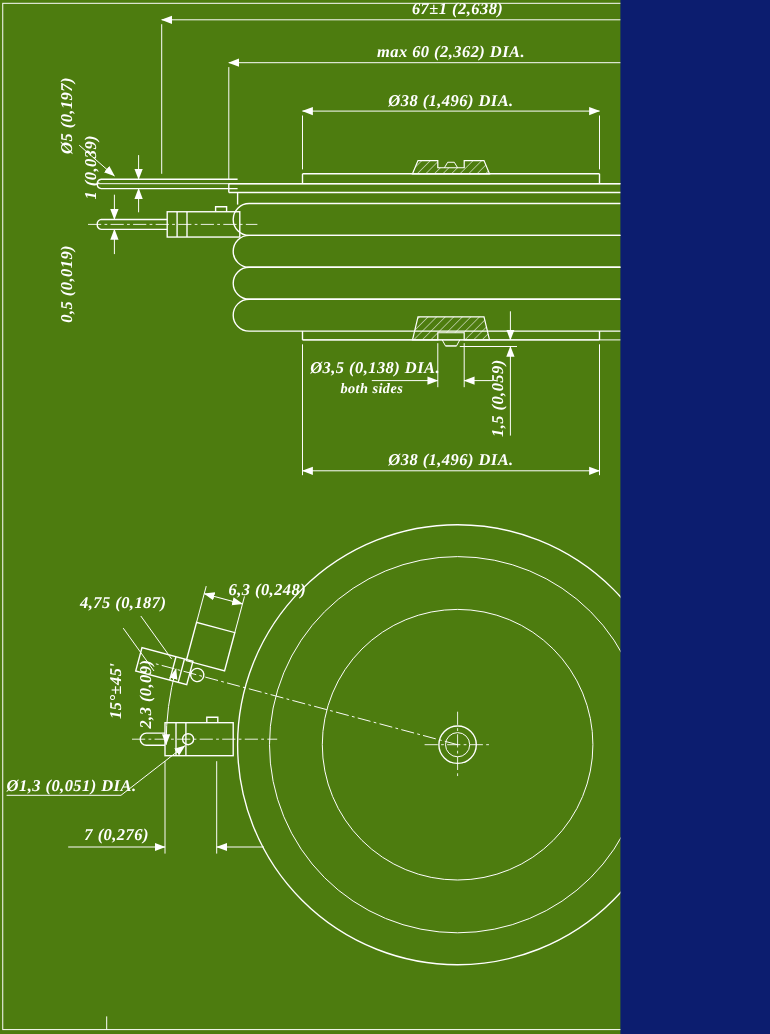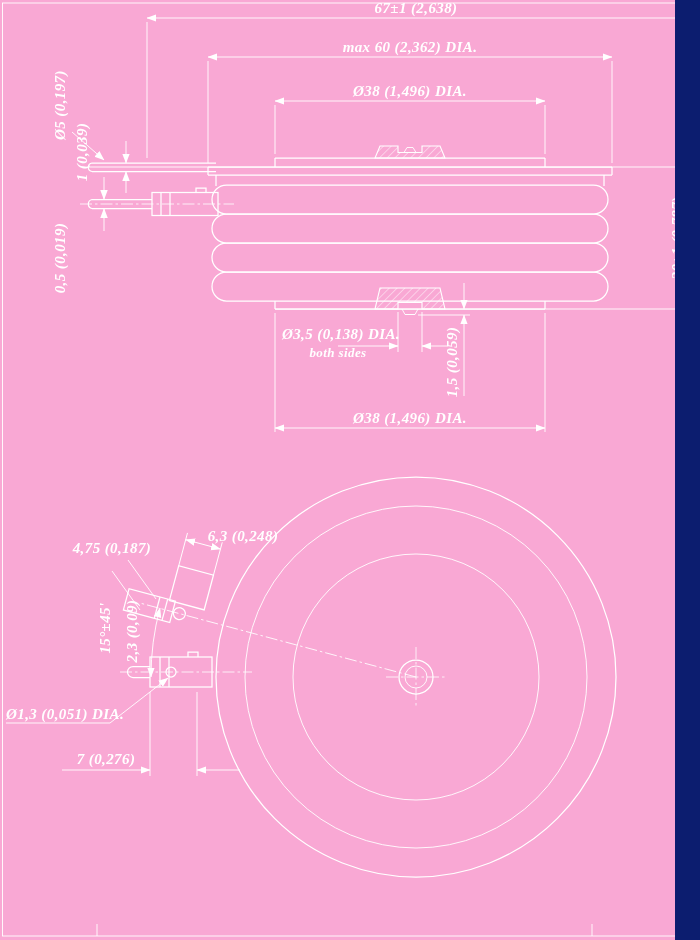--- a/index.html
+++ b/index.html
@@ -1,16 +1,16 @@
 <!DOCTYPE html>
 <html><head>
 <meta charset="utf-8">
 <style>
   html,body{margin:0;padding:0;background:#0c1d6f;}
-  .canvas{position:relative;width:675px;height:940px;background:#f9a8d4;overflow:hidden;
+  .canvas{position:relative;width:564px;height:940px;background:#4d7c0f;overflow:hidden;
           font-family:"Liberation Serif",serif;}
   svg{display:block}
   svg text{fill:#ffffff;font-family:"Liberation Serif",serif;font-style:italic;
            font-weight:bold;font-size:15px;letter-spacing:.4px;}
   svg text.small{font-size:13px;}
   .ln{stroke:#ffffff;fill:none;stroke-width:1.25;}
   .thin{stroke:#ffffff;fill:none;stroke-width:0.9;}
   .cl{stroke:#ffffff;fill:none;stroke-width:0.8;stroke-dasharray:12 3 2.5 3;}
   .hatched{fill:url(#hatch);stroke:#ffffff;stroke-width:1.1;}
 </style>

